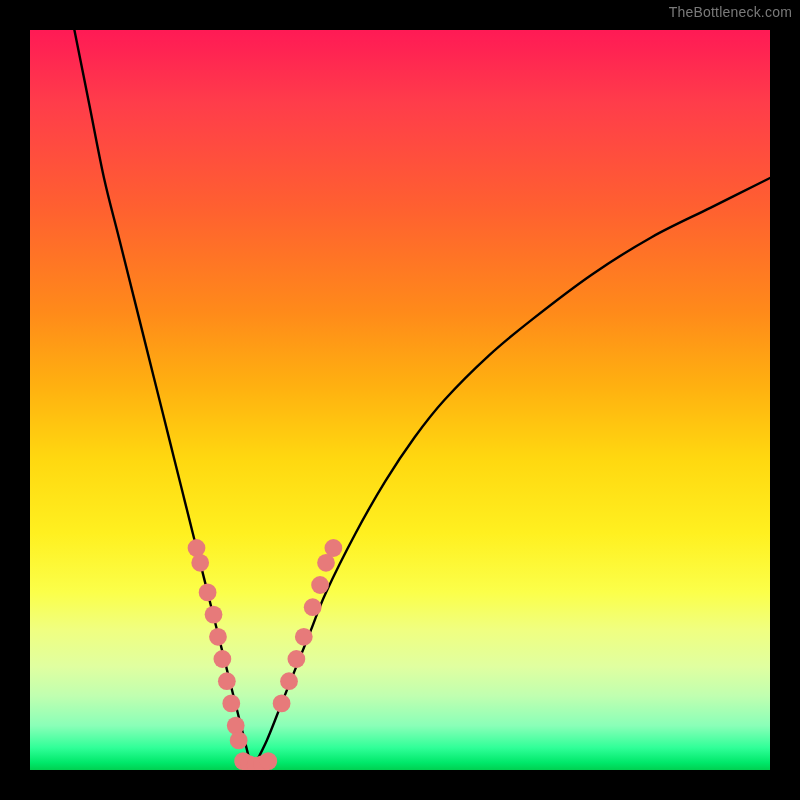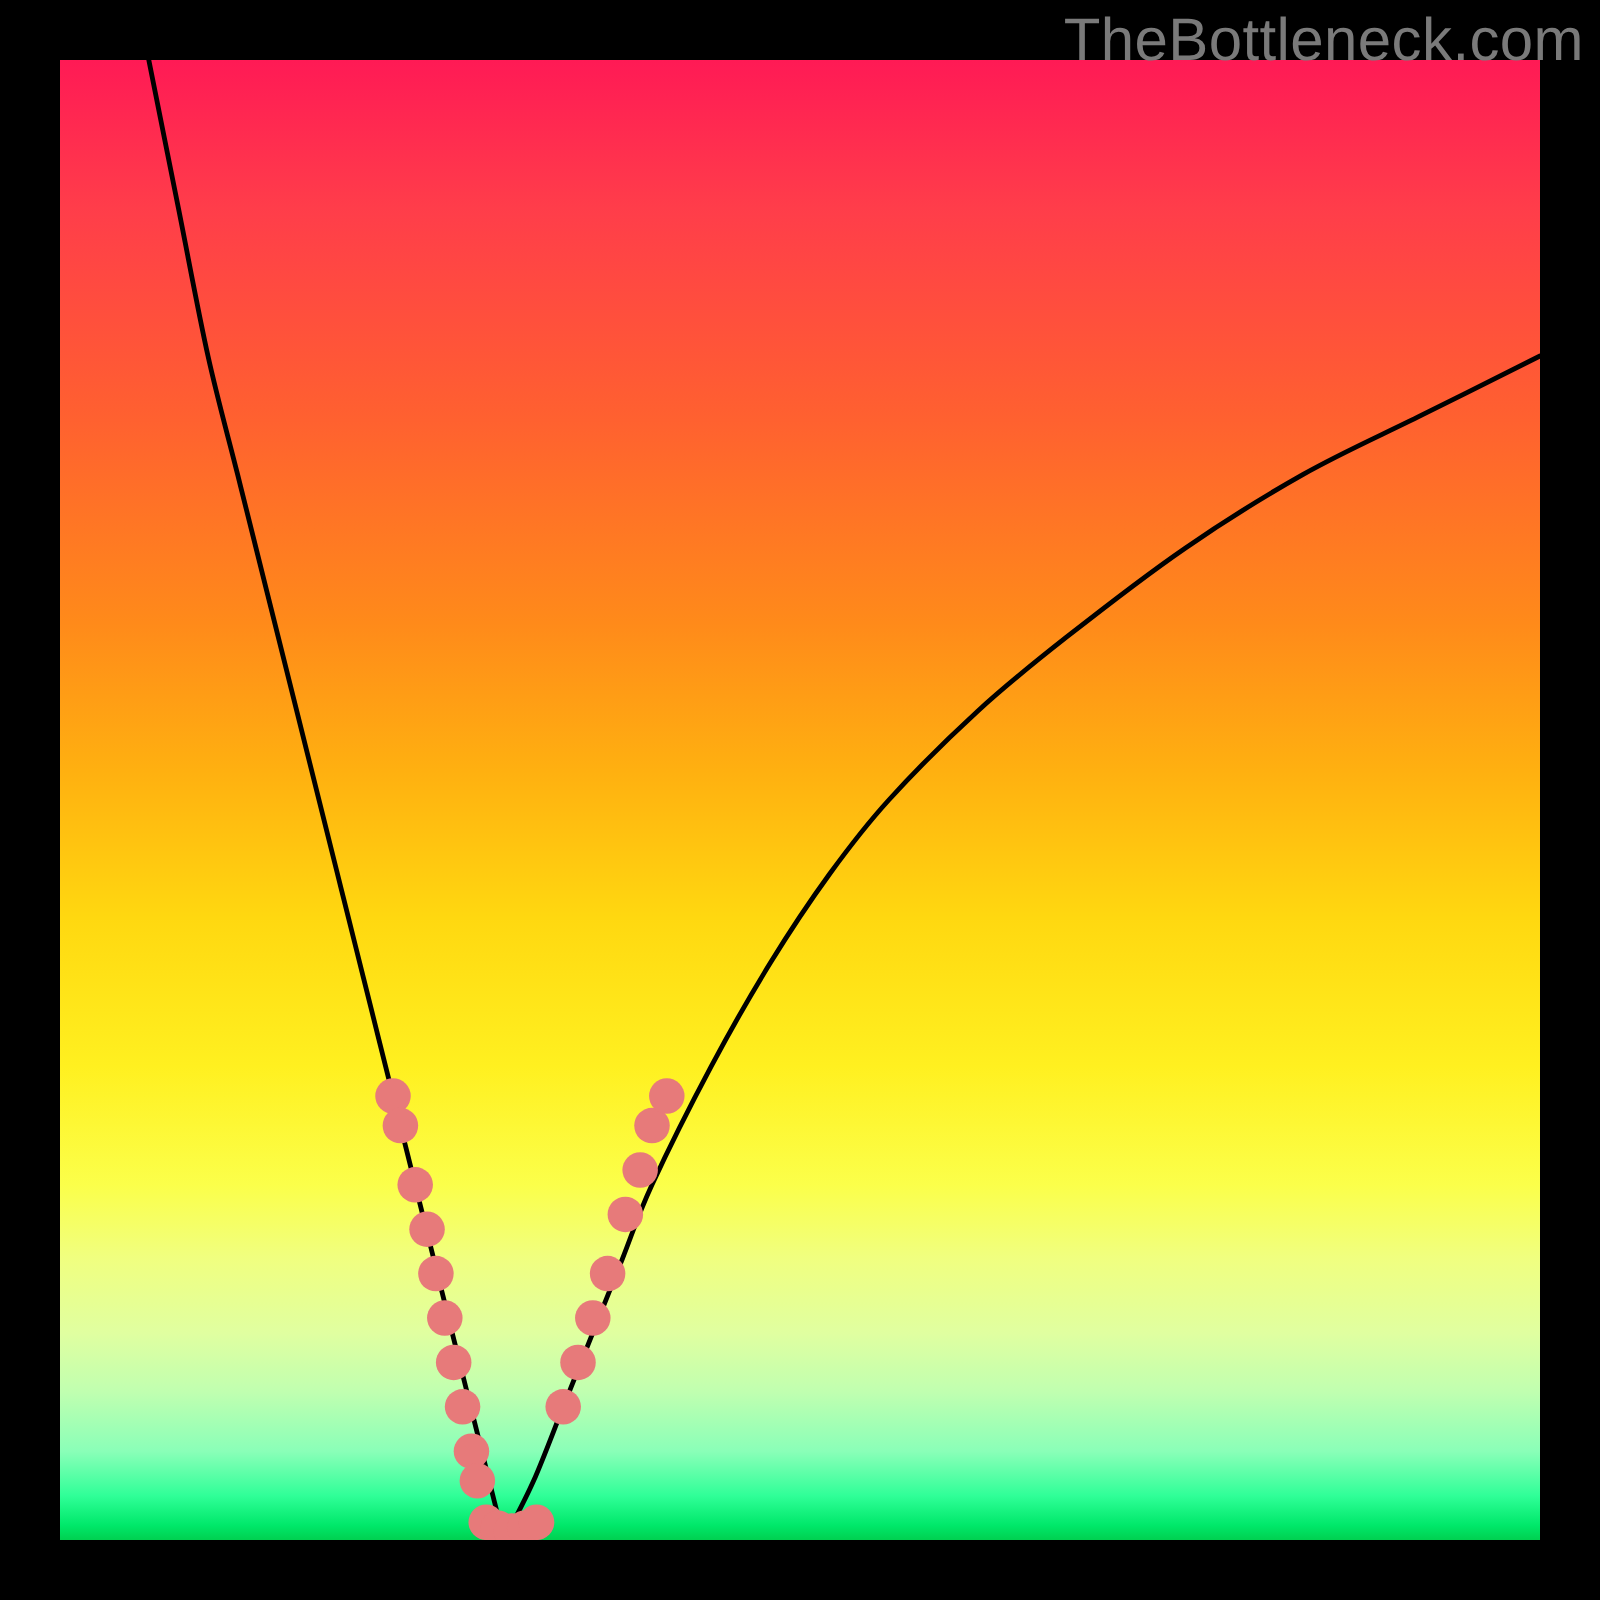--- a/index.html
+++ b/index.html
@@ -50,21 +50,21 @@
   }
   svg.curves {
     position: absolute;
     inset: 0;
   }
   .watermark {
     position: absolute;
     top: 4px;
     right: 8px;
     color: #7a7a7a;
-    font-size: 30px;
+    font-size: 14px;
     font-weight: 500;
     letter-spacing: 0.2px;
   }
 </style>
 </head>
 <body>
 
 <div class="frame">
   <div class="plot-area">
     <div class="gradient"></div>

